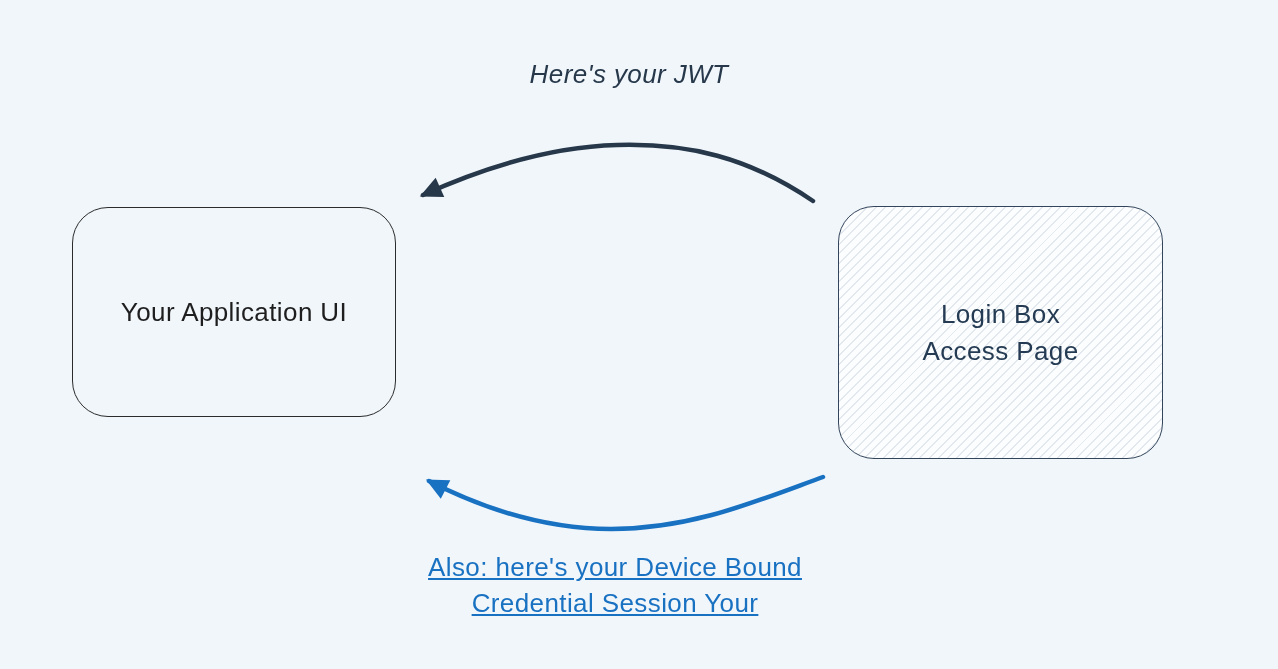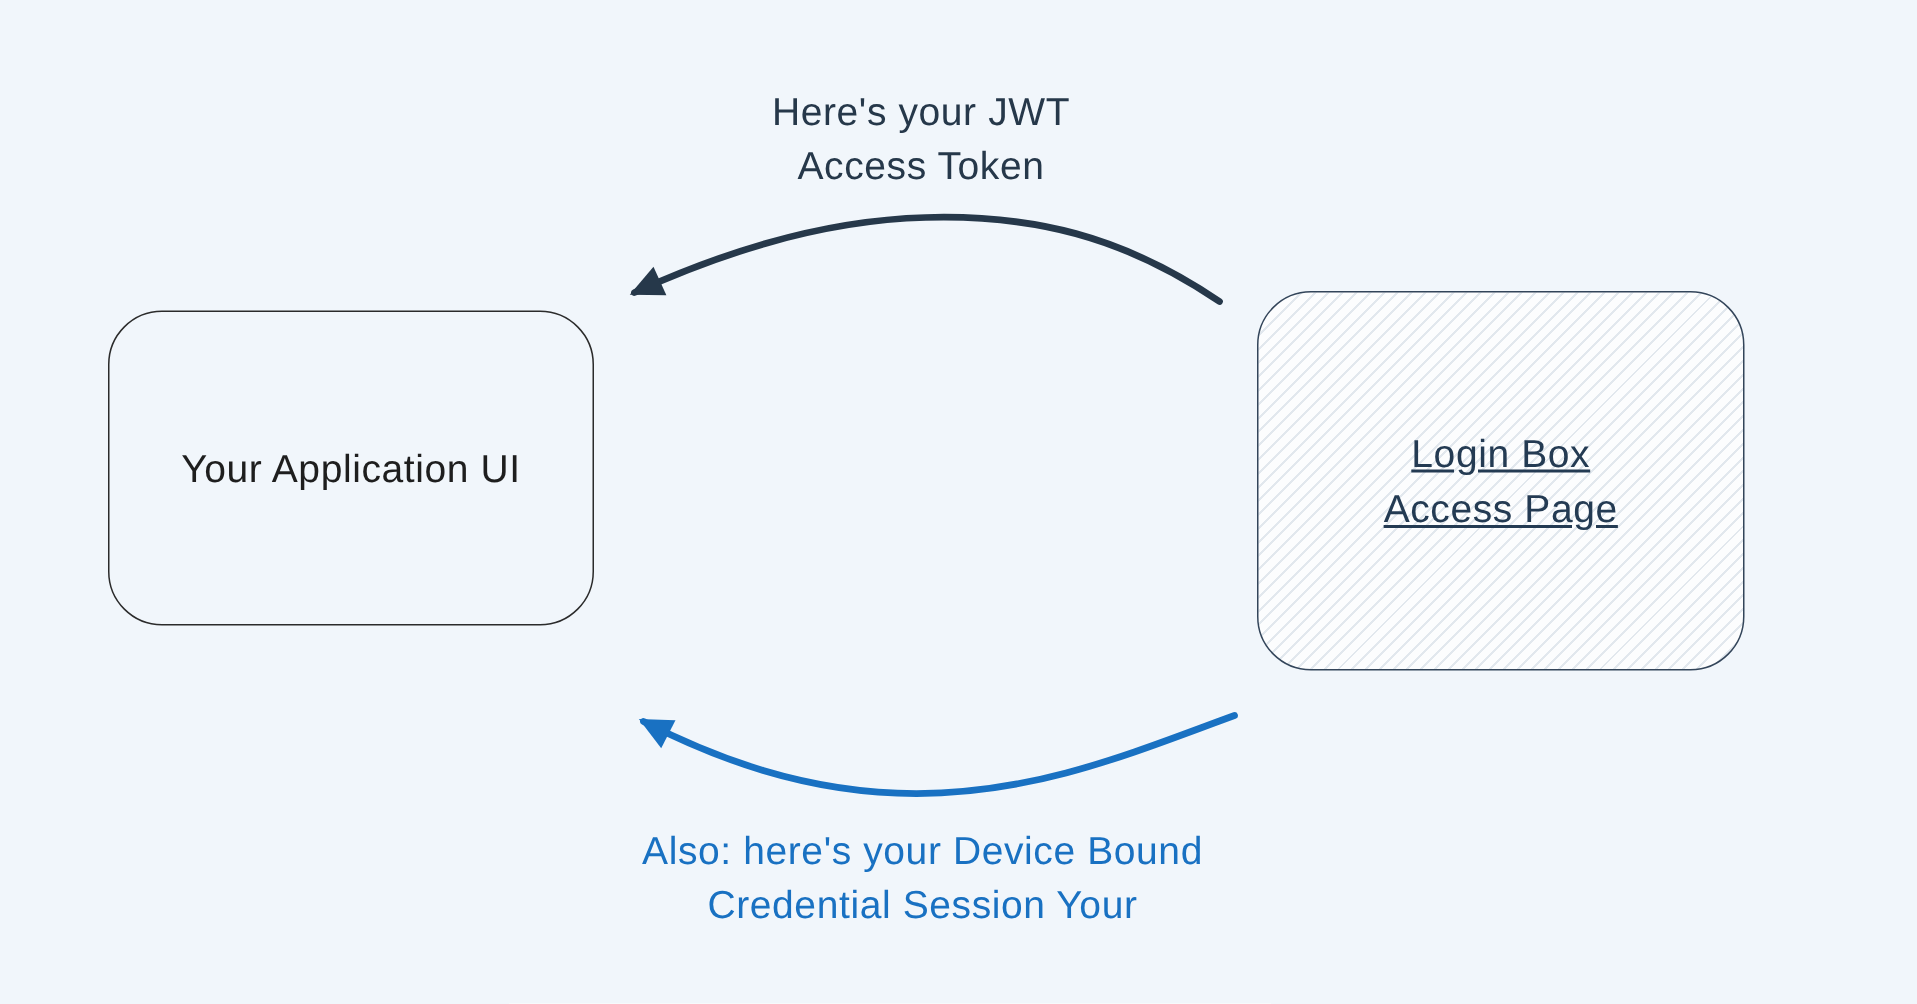--- a/index.html
+++ b/index.html
@@ -35,54 +35,55 @@
 
   .node-left {
     left: 72px; top: 207px;
     width: 324px; height: 210px;
     border: 1.6px solid var(--left-box-border, #2b2b2b);
     color: var(--left-box-text, #1e1e1e);
     background: transparent;
   }
 
   .node-right {
-    left: 838px; top: 194px;
+    left: 838px; top: 206px;
     width: 325px; height: 253px;
     border: 1.6px solid var(--right-box-border, #33455a);
     color: var(--right-box-text, #243b53);
     background-color: var(--hatch-bg, #fcfdfe);
     background-image: repeating-linear-gradient(
       135deg,
       var(--hatch-line, #e2e8ee) 0px,
       var(--hatch-line, #e2e8ee) 1.4px,
       transparent 1.4px,
       transparent 6.5px
     );
-    text-decoration: underline;
   }
 
   .edge-label {
     position: absolute;
     text-align: center;
     font-size: 26px;
     line-height: 36px;
     letter-spacing: 0.4px;
   }
   .edge-label span { display: block; }
 
   .edge-label-top {
-    left: 404px; top: 56px;
+    left: 419px; top: 56px;
     width: 420px;
     color: var(--dark-stroke, #22303e);
+    font-style: italic;
   }
 
   .edge-label-bottom {
     left: 405px; top: 549px;
     width: 420px;
     color: var(--blue-stroke, #1971c2);
+    text-decoration: underline;
   }
 </style>
 </head>
 <body>
 
 <div class="canvas">
 
   <svg class="arrows-layer" width="1278" height="669" viewBox="0 0 1278 669" xmlns="http://www.w3.org/2000/svg">
     <defs>
       <marker id="head-dark" viewBox="0 0 12 12" refX="9.5" refY="6" markerWidth="6.2" markerHeight="6.2" orient="auto" markerUnits="strokeWidth">
@@ -102,21 +103,20 @@
     <span>Your Application UI</span>
   </div>
 
   <div class="node node-right">
     <span>Login Box</span>
     <span>Access Page</span>
   </div>
 
   <div class="edge-label edge-label-top">
     <span>Here's your JWT</span>
-    <span>Access Token</span>
   </div>
 
   <div class="edge-label edge-label-bottom">
     <span>Also: here's your Device Bound</span>
     <span>Credential Session Your</span>
   </div>
 
 </div>
 
 </body></html>

